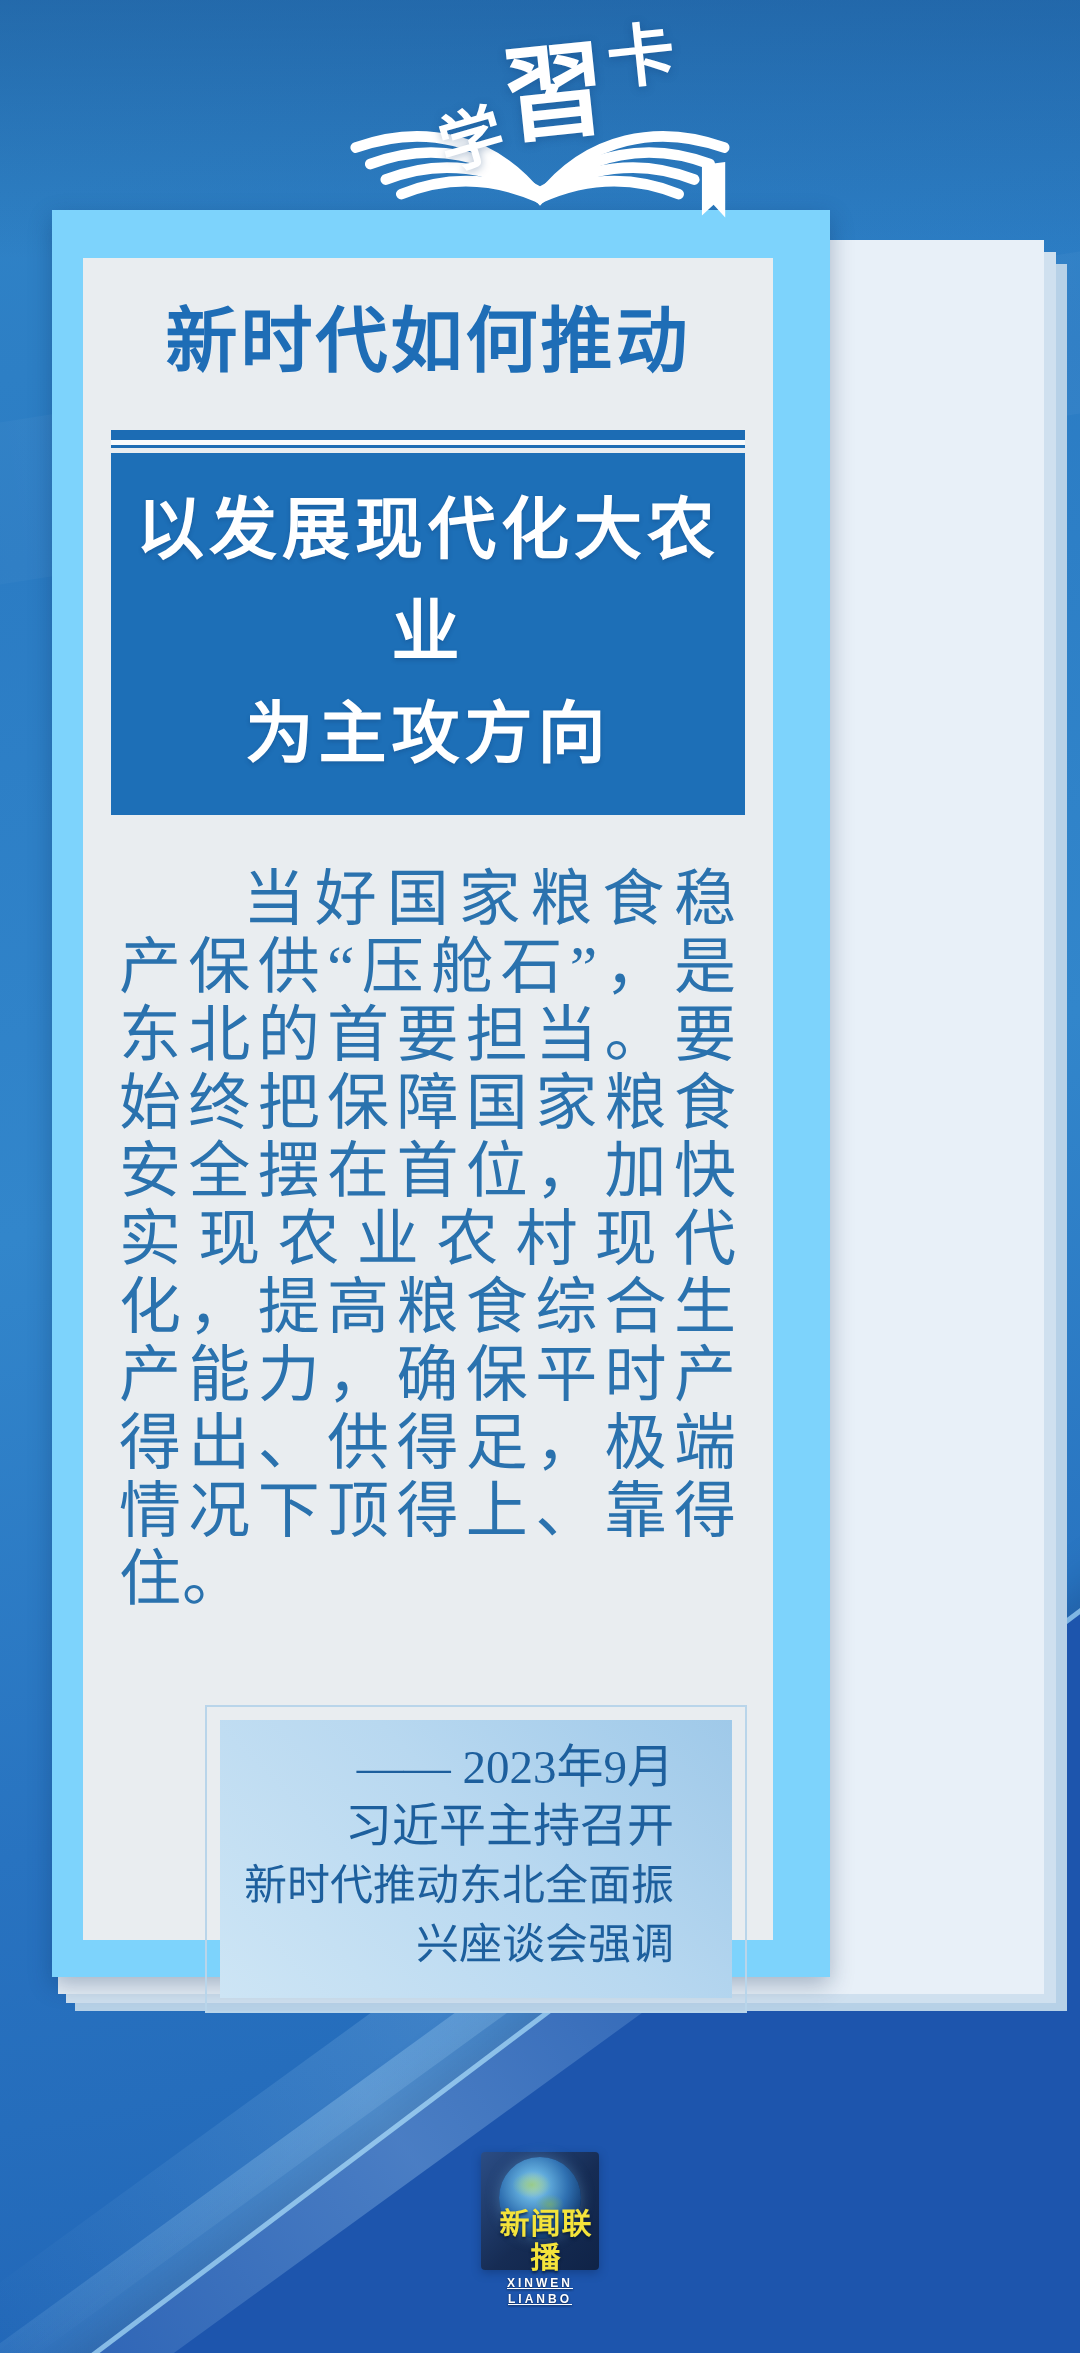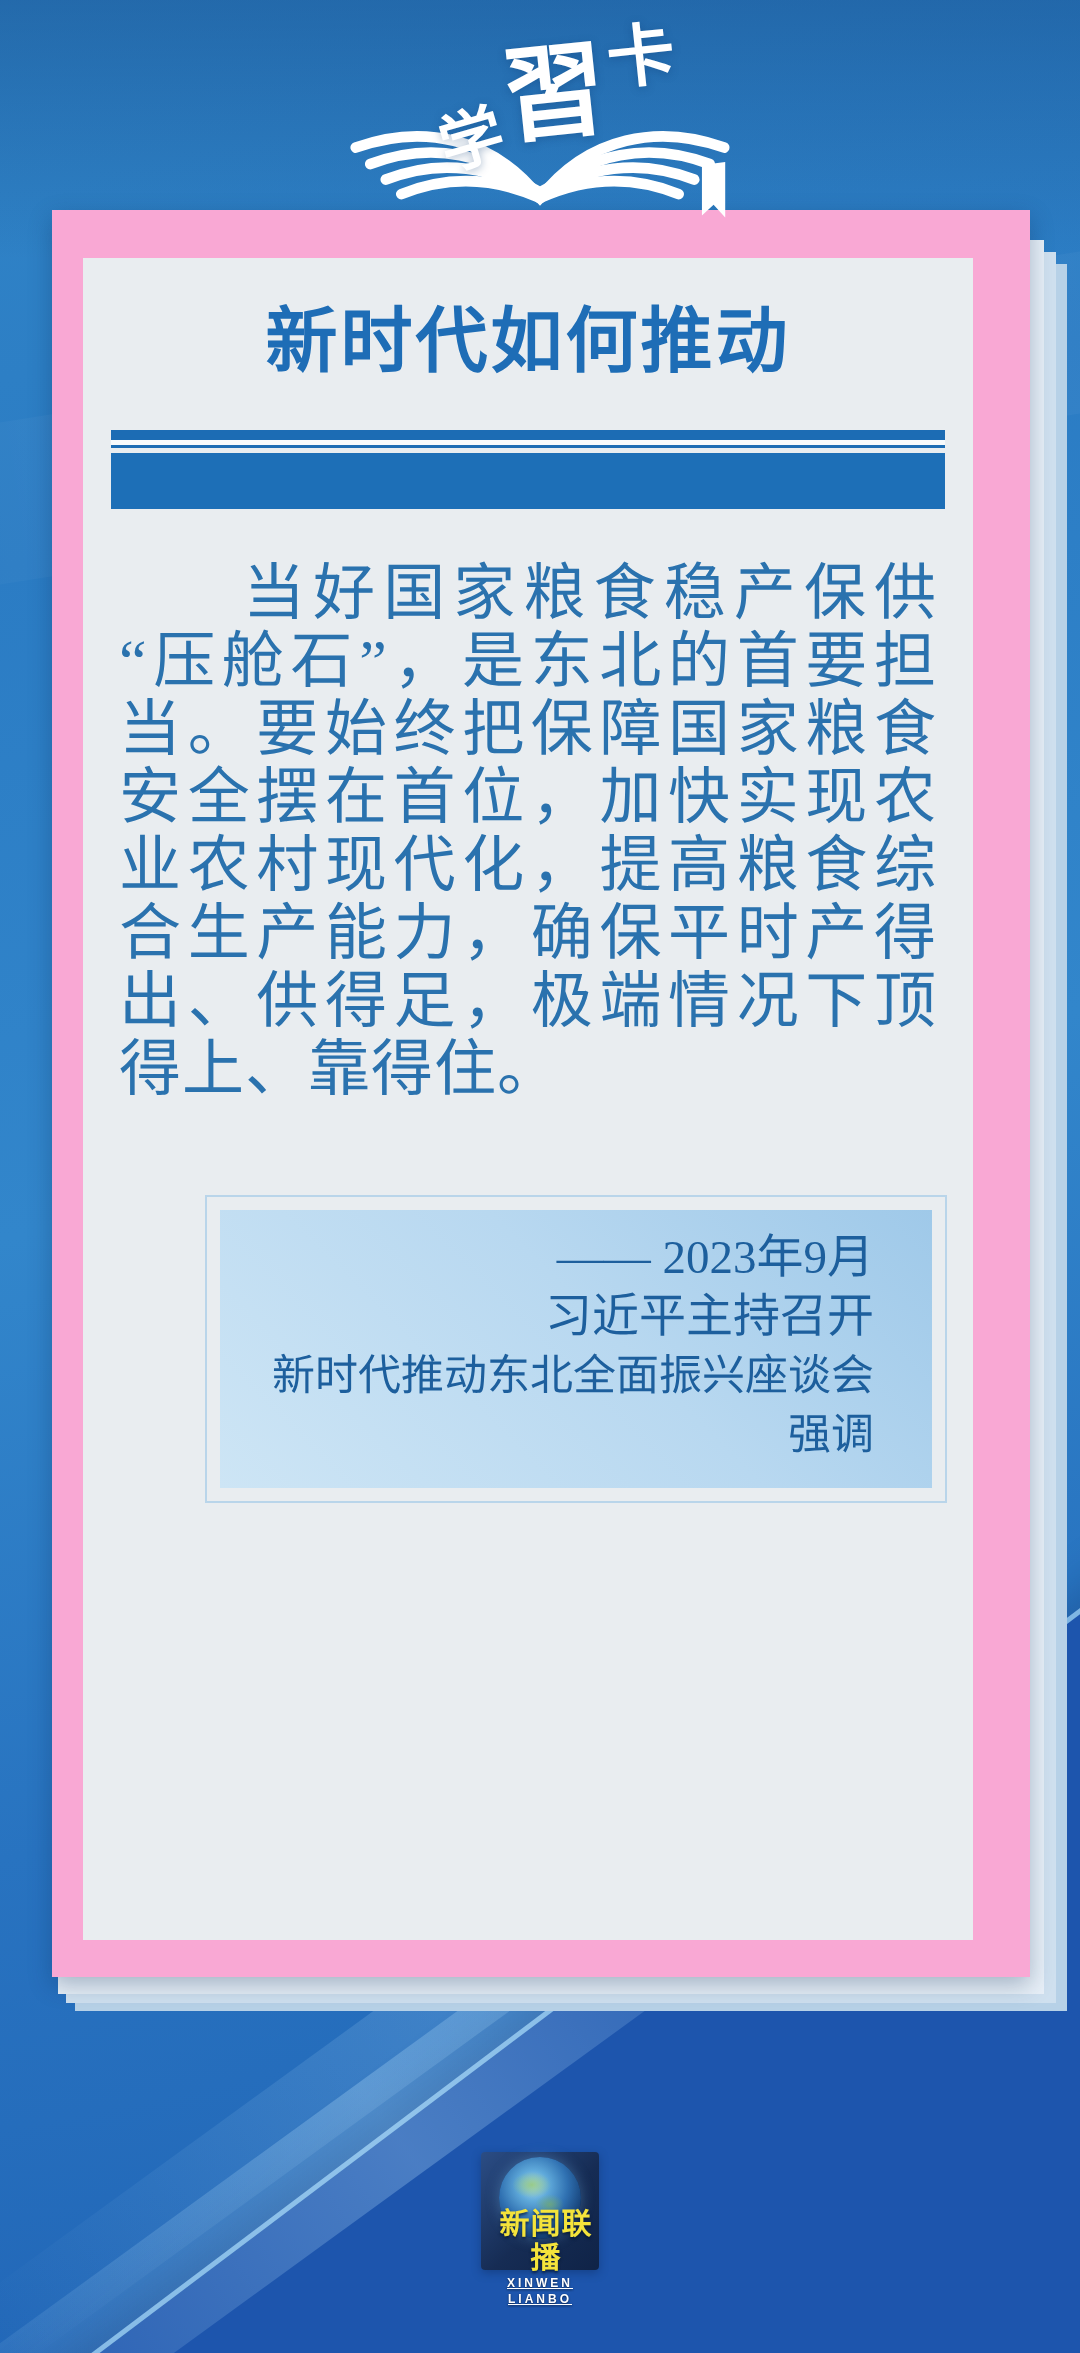--- a/index.html
+++ b/index.html
@@ -51,22 +51,22 @@
   }
   .brand .c1{font-size:64px;position:relative;top:30px;display:inline-block;transform:rotate(-10deg);}
   .brand .c2{font-size:104px;position:relative;top:6px;margin:0 4px;display:inline-block;}
   .brand .c3{font-size:68px;position:relative;top:-34px;display:inline-block;}
   
   .stack{position:absolute;background:#e7eef7;}
   .stack.s1{left:58px;top:240px;width:986px;height:1754px;background:#e8f0f8;}
   .stack.s2{left:66px;top:252px;width:990px;height:1751px;background:#cfe0ef;}
   .stack.s3{left:75px;top:264px;width:992px;height:1747px;background:#b7d1e7;}
   .card{
-    position:absolute;left:52px;top:210px;width:978px;height:1767px;
-    background:#f9a8d4;box-shadow:0 8px 22px rgba(10,40,80,.30);z-index:4;
+    position:absolute;left:52px;top:210px;width:778px;height:1767px;
+    background:#7dd3fc;box-shadow:0 8px 22px rgba(10,40,80,.30);z-index:4;
   }
   .panel{
     position:absolute;left:31px;top:48px;right:57px;bottom:37px;
     background:#e9edf0;
   }
   
   .title{
     margin:10px 0 0;text-align:center;color:#1e6db6;font-weight:bold;
     font-size:72px;line-height:148px;letter-spacing:3px;
   }
@@ -160,20 +160,22 @@
 <div class="card">
   <div class="panel">
 
     <div class="title">
       <div>新时代如何推动</div>
     </div>
 
     <div class="divider"></div>
 
     <div class="banner">
+      <div>以发展现代化大农业</div>
+      <div>为主攻方向</div>
     </div>
 
     <div class="body-text">当好国家粮食稳产保供“压舱石”，是东北的首要担当。要始终把保障国家粮食安全摆在首位，加快实现农业农村现代化，提高粮食综合生产能力，确保平时产得出、供得足，极端情况下顶得上、靠得住。</div>
 
     <div class="attr-outer">
       <div class="attr-inner">
         <div class="attr-line">—— 2023年9月</div>
         <div class="attr-line">习近平主持召开</div>
         <div class="attr-line event">新时代推动东北全面振兴座谈会强调</div>
       </div>

